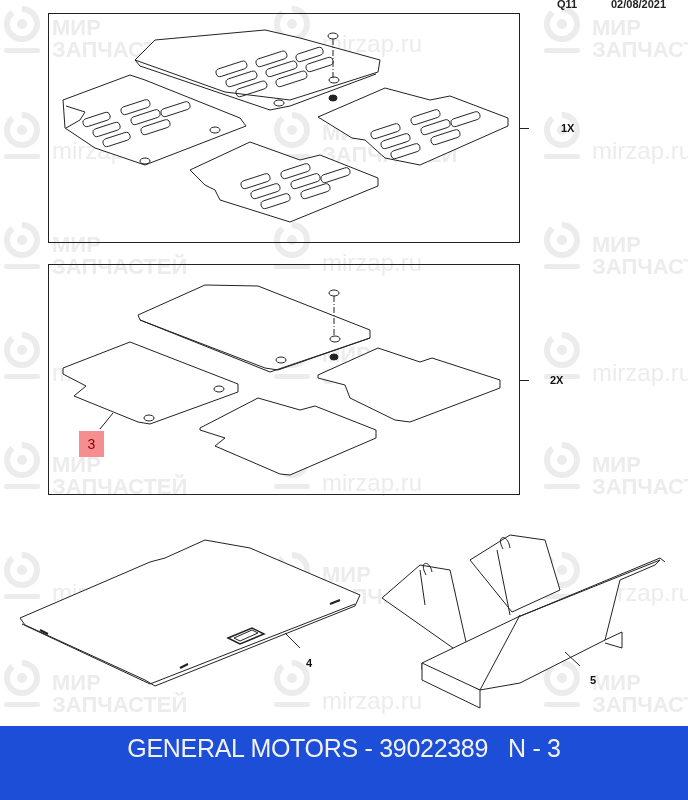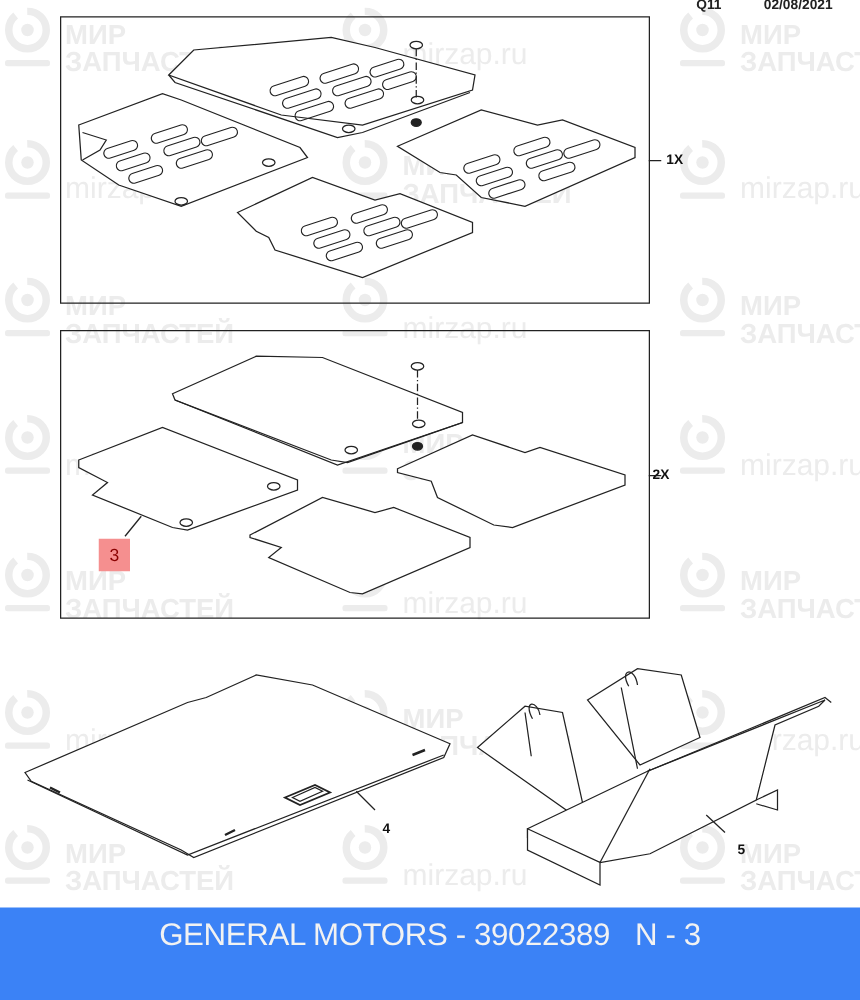--- a/index.html
+++ b/index.html
@@ -1,26 +1,26 @@
 <!DOCTYPE html>
 <html><head>
 <meta charset="utf-8">
 <style>
   html, body { margin:0; padding:0; }
   body { width:688px; height:800px; position:relative; background:#ffffff; overflow:hidden; font-family:"Liberation Sans", sans-serif; }
   .wm { position:absolute; color:#ececec; font-weight:bold; font-size:22px; line-height:22px; pointer-events:none; white-space:nowrap; }
   .wm-logo { position:absolute; width:44px; height:50px; pointer-events:none; }
   .hdr { position:absolute; top:-2px; font-size:11px; font-weight:bold; color:#222; }
   .panel { position:absolute; border:1.5px solid #222; background:transparent; }
-  .qty { position:absolute; font-size:11px; font-weight:bold; color:#111; }
+  .qty { position:absolute; font-size:11px; font-weight:bold; color:#111;margin-left:28px; }
   .tick { position:absolute; height:1px; width:10px; background:#222; }
   .callout { position:absolute; width:25px; height:26px; background:#f58f8f; color:#8a0000; font-size:14px; display:flex; align-items:center; justify-content:center; }
   .num { position:absolute; font-size:11px; font-weight:bold; color:#111; }
   svg.art { position:absolute; left:0; top:0; }
-  .footer { position:absolute; left:0; top:726px; width:688px; height:74px; background:#3b82f6; }
+  .footer { position:absolute; left:0; top:726px; width:688px; height:74px; background:#1d4ed8; }
   .footer-text { position:absolute; left:0; width:688px; top:8px; text-align:center; color:#f2f2f2; font-size:25px; letter-spacing:-0.3px; white-space:pre; }
 </style>
 </head>
 <body>
 
 <div>
   <svg class="wm-logo" style="left:0;top:6px" viewBox="0 0 44 50">
       <circle cx="22" cy="18" r="15" fill="none" stroke="#ececec" stroke-width="6" stroke-dasharray="60 10"></circle>
       <circle cx="22" cy="18" r="5" fill="#ececec"></circle>
       <rect x="4" y="42" width="36" height="5" rx="2" fill="#ececec"></rect>

